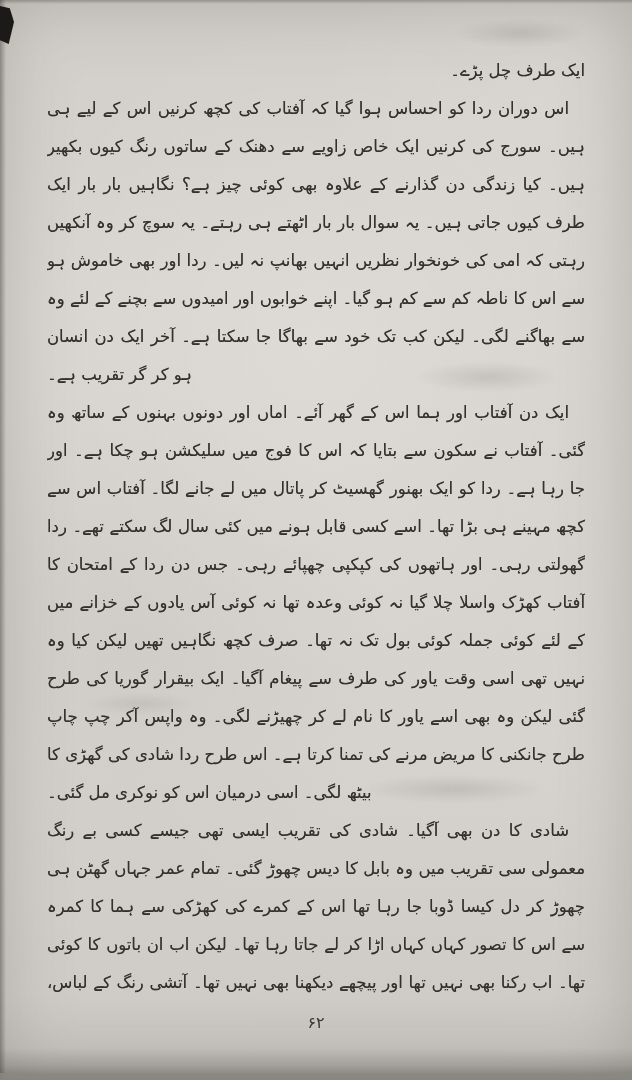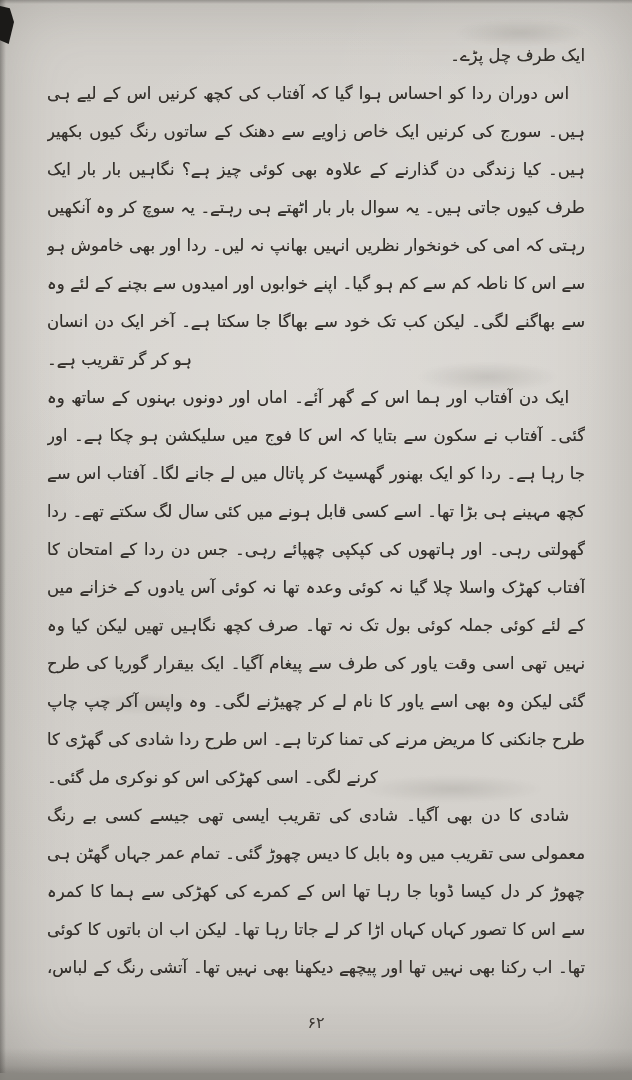--- a/index.html
+++ b/index.html
@@ -51,21 +51,21 @@
     filter: blur(1.5px);
   }
   .smudge.s1 { left: 400px; top: 358px;  width: 175px; height: 38px; }
   .smudge.s2 { left: 340px; top: 772px;  width: 225px; height: 34px; }
   .smudge.s3 { left: 440px; top: 16px;   width: 160px; height: 34px; }
   .smudge.s4 { left: 70px;  top: 690px;  width: 140px; height: 28px; opacity: .7; }
 
   
   .textblock {
     position: absolute;
-    top: 37px;
+    top: 52px;
     right: 47px;
     width: 538px;
     direction: rtl;
     color: #34302b;
     font-size: 16.5px;
     text-shadow: 0 0 0.5px rgba(52,48,43,0.6);
   }
   .line {
     height: 38px;
     line-height: 38px;
@@ -118,21 +118,21 @@
     <div class="line indent">ایک دن آفتاب اور ہما اس کے گھر آئے۔ اماں اور دونوں بہنوں کے ساتھ وہ بھی بیٹھ</div>
     <div class="line">گئی۔ آفتاب نے سکون سے بتایا کہ اس کا فوج میں سلیکشن ہو چکا ہے۔ اور وہ کھڑک واسلا</div>
     <div class="line">جا رہا ہے۔ ردا کو ایک بھنور گھسیٹ کر پاتال میں لے جانے لگا۔ آفتاب اس سے صرف</div>
     <div class="line">کچھ مہینے ہی بڑا تھا۔ اسے کسی قابل ہونے میں کئی سال لگ سکتے تھے۔ ردا چائے میں شکر</div>
     <div class="line">گھولتی رہی۔ اور ہاتھوں کی کپکپی چھپائے رہی۔ جس دن ردا کے امتحان کا نتیجہ آیا اس دن</div>
     <div class="line">آفتاب کھڑک واسلا چلا گیا نہ کوئی وعدہ تھا نہ کوئی آس یادوں کے خزانے میں سیج کر رکھنے</div>
     <div class="line">کے لئے کوئی جملہ کوئی بول تک نہ تھا۔ صرف کچھ نگاہیں تھیں لیکن کیا وہ محض خوش فہمی</div>
     <div class="line">نہیں تھی اسی وقت یاور کی طرف سے پیغام آگیا۔ ایک بیقرار گوریا کی طرح وہ ہما کے پاس</div>
     <div class="line">گئی لیکن وہ بھی اسے یاور کا نام لے کر چھیڑنے لگی۔ وہ واپس آکر چپ چاپ بیٹھ گئی۔ جس</div>
     <div class="line">طرح جانکنی کا مریض مرنے کی تمنا کرتا ہے۔ اس طرح ردا شادی کی گھڑی کا انتظار</div>
-    <div class="line short-left">کرنے لگی۔ اسی کھڑکی اس کو نوکری مل گئی۔</div>
+    <div class="line short-left">بیٹھ لگی۔ اسی درمیان اس کو نوکری مل گئی۔</div>
     <div class="line indent">شادی کا دن بھی آگیا۔ شادی کی تقریب ایسی تھی جیسے کسی بے رنگ مریضہ۔ ایک</div>
     <div class="line">معمولی سی تقریب میں وہ بابل کا دیس چھوڑ گئی۔ تمام عمر جہاں گھٹن ہی جھیلی تھی وہ جگہ</div>
     <div class="line">چھوڑ کر دل کیسا ڈوبا جا رہا تھا اس کے کمرے کی کھڑکی سے ہما کا کمرہ دکھتا تھا۔ اس کھڑکی</div>
     <div class="line">سے اس کا تصور کہاں کہاں اڑا کر لے جاتا رہا تھا۔ لیکن اب ان باتوں کا کوئی فائدہ نہیں</div>
     <div class="line">تھا۔ اب رکنا بھی نہیں تھا اور پیچھے دیکھنا بھی نہیں تھا۔ آتشی رنگ کے لباس، سرخ</div>
   </div>
 
   <div class="pagenum">۶۲</div>
 
   <div class="edge-bottom"></div>

